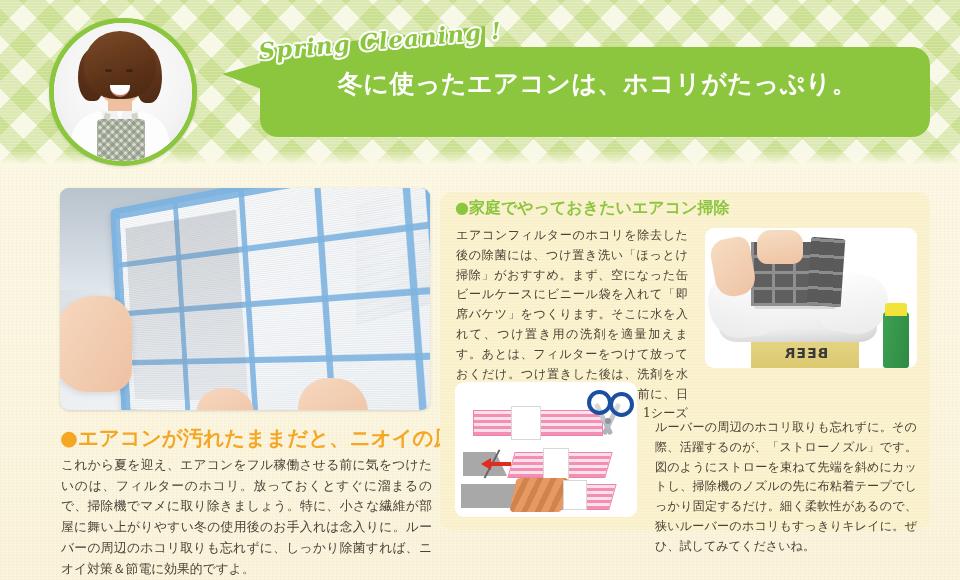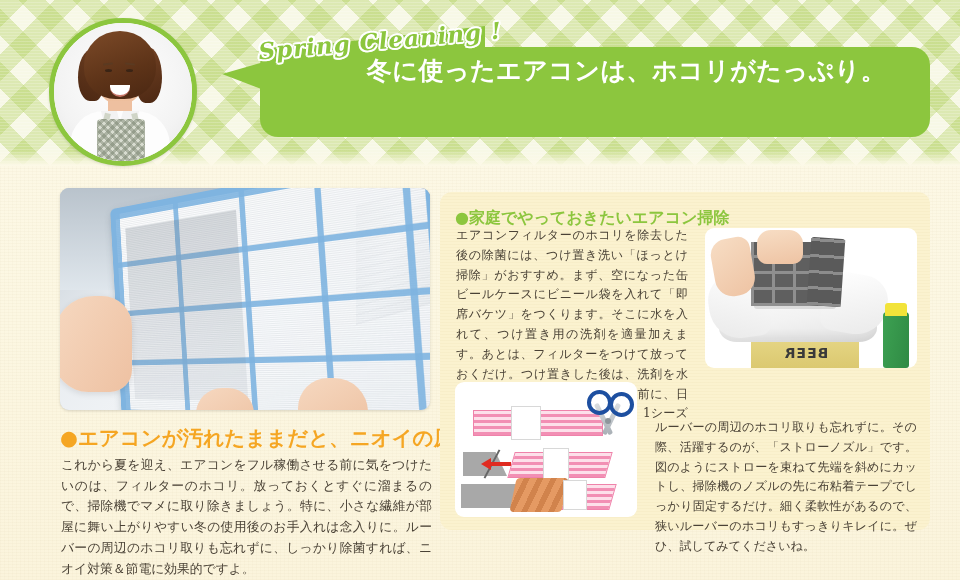--- a/index.html
+++ b/index.html
@@ -105,23 +105,23 @@
     font-family:"DejaVu Serif","Liberation Serif",serif;
     font-style:italic;font-weight:bold;font-size:23px;letter-spacing:1px;
     color:#8cc63e;
     text-shadow:
       -1.5px -1.5px 0 #fff, 1.5px -1.5px 0 #fff, -1.5px 1.5px 0 #fff, 1.5px 1.5px 0 #fff,
       0 -2px 0 #fff, 0 2px 0 #fff, -2px 0 0 #fff, 2px 0 0 #fff;
     transform:rotate(-5deg);
     white-space:nowrap;
   }
   .bubble-text{
-    position:absolute;left:275px;top:54px;width:645px;
+    position:absolute;left:275px;top:67px;width:645px;
     color:#ffffff;font-weight:bold;font-size:25px;line-height:1.32;
-    text-align:center;letter-spacing:.5px;margin-left:29px;
+    text-align:center;letter-spacing:.5px;
   }
   .bubble-text div{white-space:nowrap;}
 
   
   .photo-main{
     position:absolute;left:60px;top:188px;width:370px;height:222px;border-radius:9px;overflow:hidden;
     background:#cfd6dc;box-shadow:0 1px 3px rgba(0,0,0,.14);
   }
   .pm-bg{position:absolute;inset:0;
     background:linear-gradient(135deg,#c3ccd4 0%, #e9edf1 30%, #f4f6f8 60%, #dfe5ea 100%);}
@@ -163,21 +163,21 @@
   }
 
   
   .panel{
     position:absolute;left:440px;top:192px;width:490px;height:338px;border-radius:12px;
     background:#fbf2cf;
   }
   .panel-texture{position:absolute;inset:0;border-radius:12px;
     background:repeating-linear-gradient(0deg, rgba(210,190,130,.08) 0 1px, rgba(0,0,0,0) 1px 3px);}
   .right-heading{
-    position:absolute;left:455px;top:208px;width:470px;
+    position:absolute;left:455px;top:198px;width:470px;
     color:#8cc63e;font-weight:bold;font-size:16px;white-space:nowrap;
   }
   .right-body-1{
     position:absolute;left:456px;top:226px;width:232px;
     color:#4a4236;font-size:12.1px;line-height:1.64;text-align:justify;
     font-family:"DejaVu Serif","Liberation Serif",serif;
   }
   .right-body-2{
     position:absolute;left:655px;top:418px;width:262px;
     color:#4a4236;font-size:12.1px;line-height:1.64;text-align:justify;

